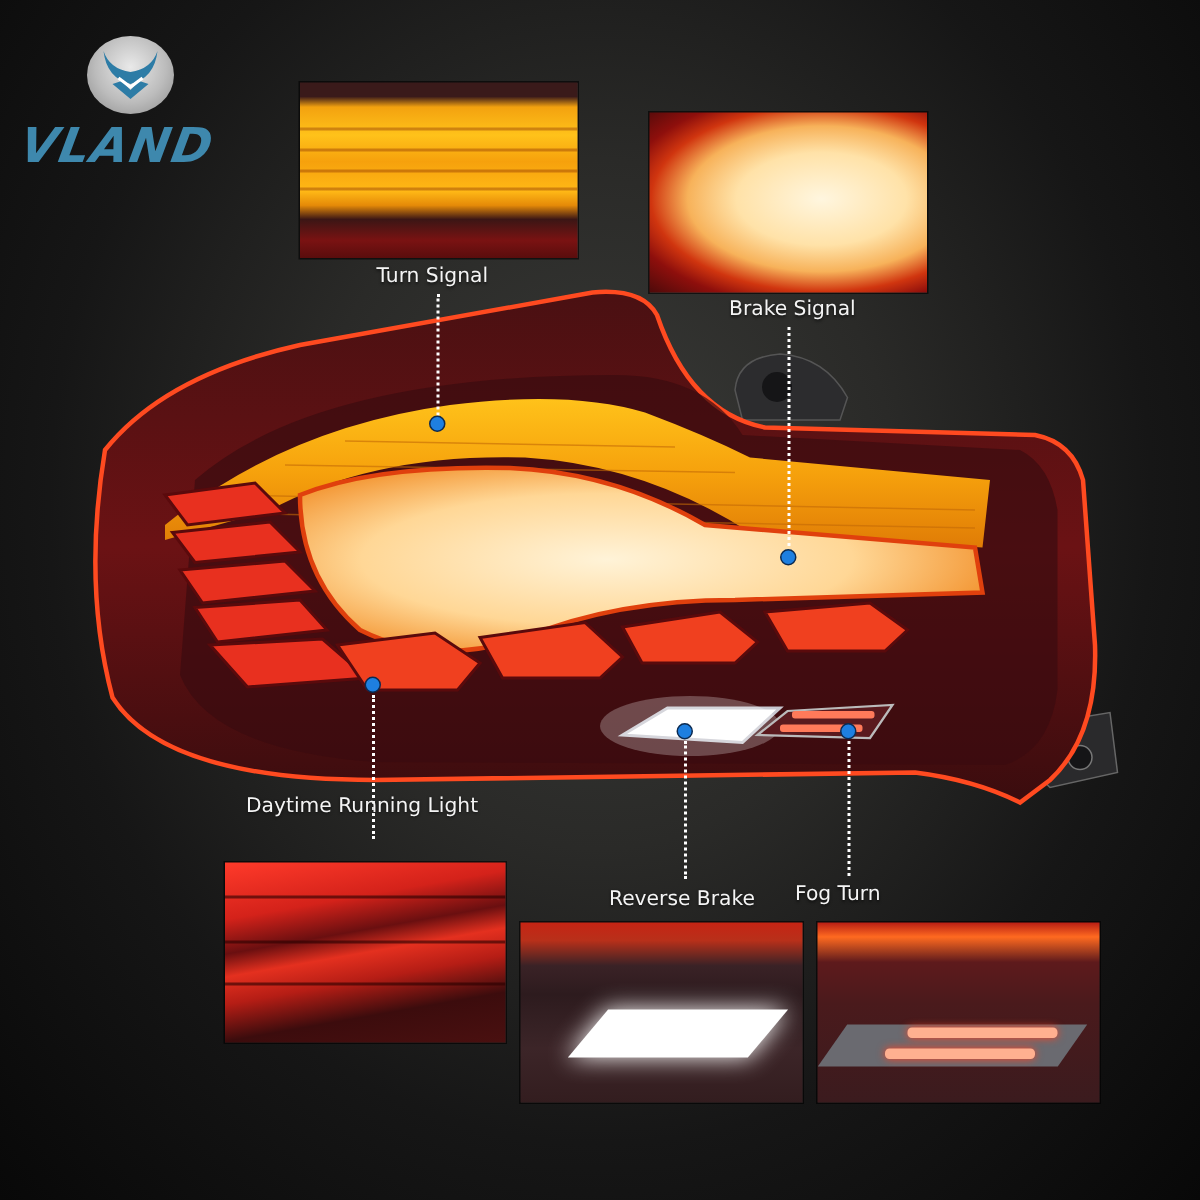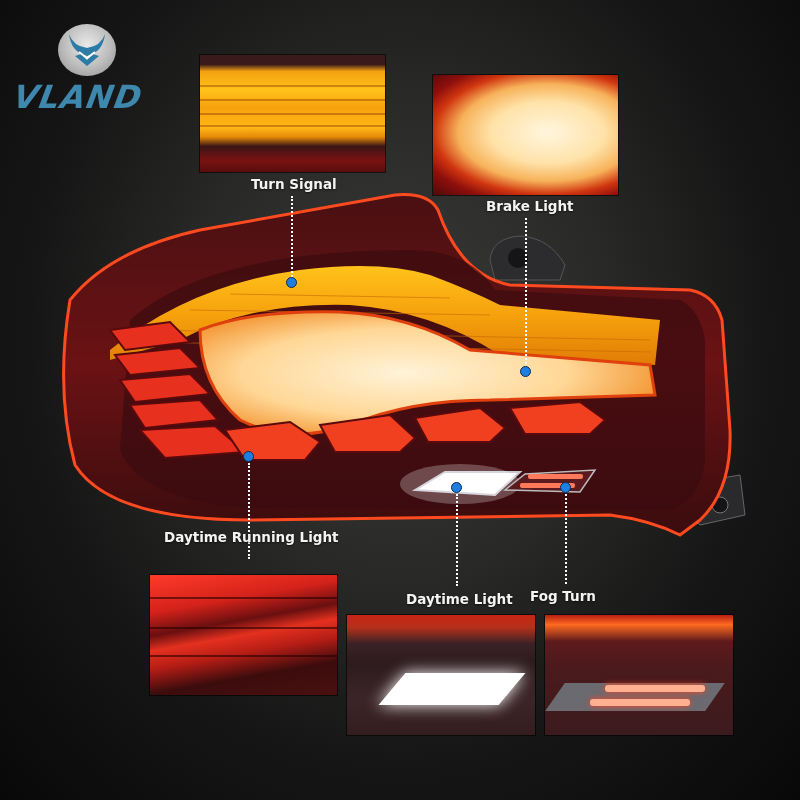--- a/index.html
+++ b/index.html
@@ -29,21 +29,21 @@
   .inset-drl { left:150px; top:575px; width:187px; height:120px;
     background: linear-gradient(170deg,#ff3a2a 0%, #d4221a 25%, #6a0f10 40%, #e4301f 50%, #b51d15 62%, #3c0c0d 78%, #4a1010 100%); }
   .inset-rev { left:347px; top:615px; width:188px; height:120px;
     background: linear-gradient(180deg,#c62414 0%, #b8301a 10%, #3a2226 24%, #2d1b1e 40%, #3c2528 70%, #331d1f 100%); }
   .inset-fog { left:545px; top:615px; width:188px; height:120px;
     background: linear-gradient(180deg,#b81e14 0%, #ff6a20 8%, #5e1a1c 22%, #4a1a1c 45%, #3b1b1e 100%); }
 
   .stripe { position:absolute; left:0; right:0; height:2px; background:rgba(120,30,0,0.35); }
 
   
-  .label { position:absolute; color:#f4f4f4; font-family:"DejaVu Sans", sans-serif; font-weight:bold;
+  .label { position:absolute; color:#f4f4f4; font-family:"DejaVu Sans", sans-serif; font-weight:normal;
     font-size:13.5px; white-space:nowrap; text-shadow:0 1px 2px rgba(0,0,0,0.6); }
   .dotline { position:absolute; width:0; border-left:2.5px dotted #ffffff; }
   .dot { position:absolute; width:9px; height:9px; border-radius:50%; background:#1e7fe0;
     border:1.5px solid #0c2a50; box-sizing:content-box; }
 </style>
 </head>
 <body>
 
 <div class="abs logo">
   <div class="logo-emblem">
@@ -136,27 +136,27 @@
 <div class="inset inset-fog">
   <div style="position:absolute;left:10px;top:68px;width:160px;height:28px;background:#6a6a70;transform:skewX(-35deg);"></div>
   <div style="position:absolute;left:60px;top:70px;width:100px;height:7px;border-radius:3px;background:#ffb090;box-shadow:0 0 6px #ff4020;"></div>
   <div style="position:absolute;left:45px;top:84px;width:100px;height:7px;border-radius:3px;background:#ffb090;box-shadow:0 0 6px #ff4020;"></div>
 </div>
 
 <div class="label" style="left:251px;top:176px">Turn Signal</div>
 <div class="dotline" style="left:291px;top:196px;height:84px"></div>
 <div class="dot" style="left:286px;top:277px"></div>
 
-<div class="label" style="left:486px;top:198px">Brake Light</div>
+<div class="label" style="left:486px;top:198px">Brake Signal</div>
 <div class="dotline" style="left:525px;top:218px;height:150px"></div>
 <div class="dot" style="left:520px;top:366px"></div>
 
 <div class="dot" style="left:243px;top:451px"></div>
 <div class="dotline" style="left:248px;top:463px;height:96px"></div>
 <div class="label" style="left:164px;top:529px">Daytime Running Light</div>
 
 <div class="dot" style="left:451px;top:482px"></div>
 <div class="dotline" style="left:456px;top:494px;height:92px"></div>
-<div class="label" style="left:406px;top:591px">Daytime Light</div>
+<div class="label" style="left:406px;top:591px">Reverse Brake</div>
 
 <div class="dot" style="left:560px;top:482px"></div>
 <div class="dotline" style="left:565px;top:494px;height:90px"></div>
 <div class="label" style="left:530px;top:588px">Fog Turn</div>
 
 </body></html>

